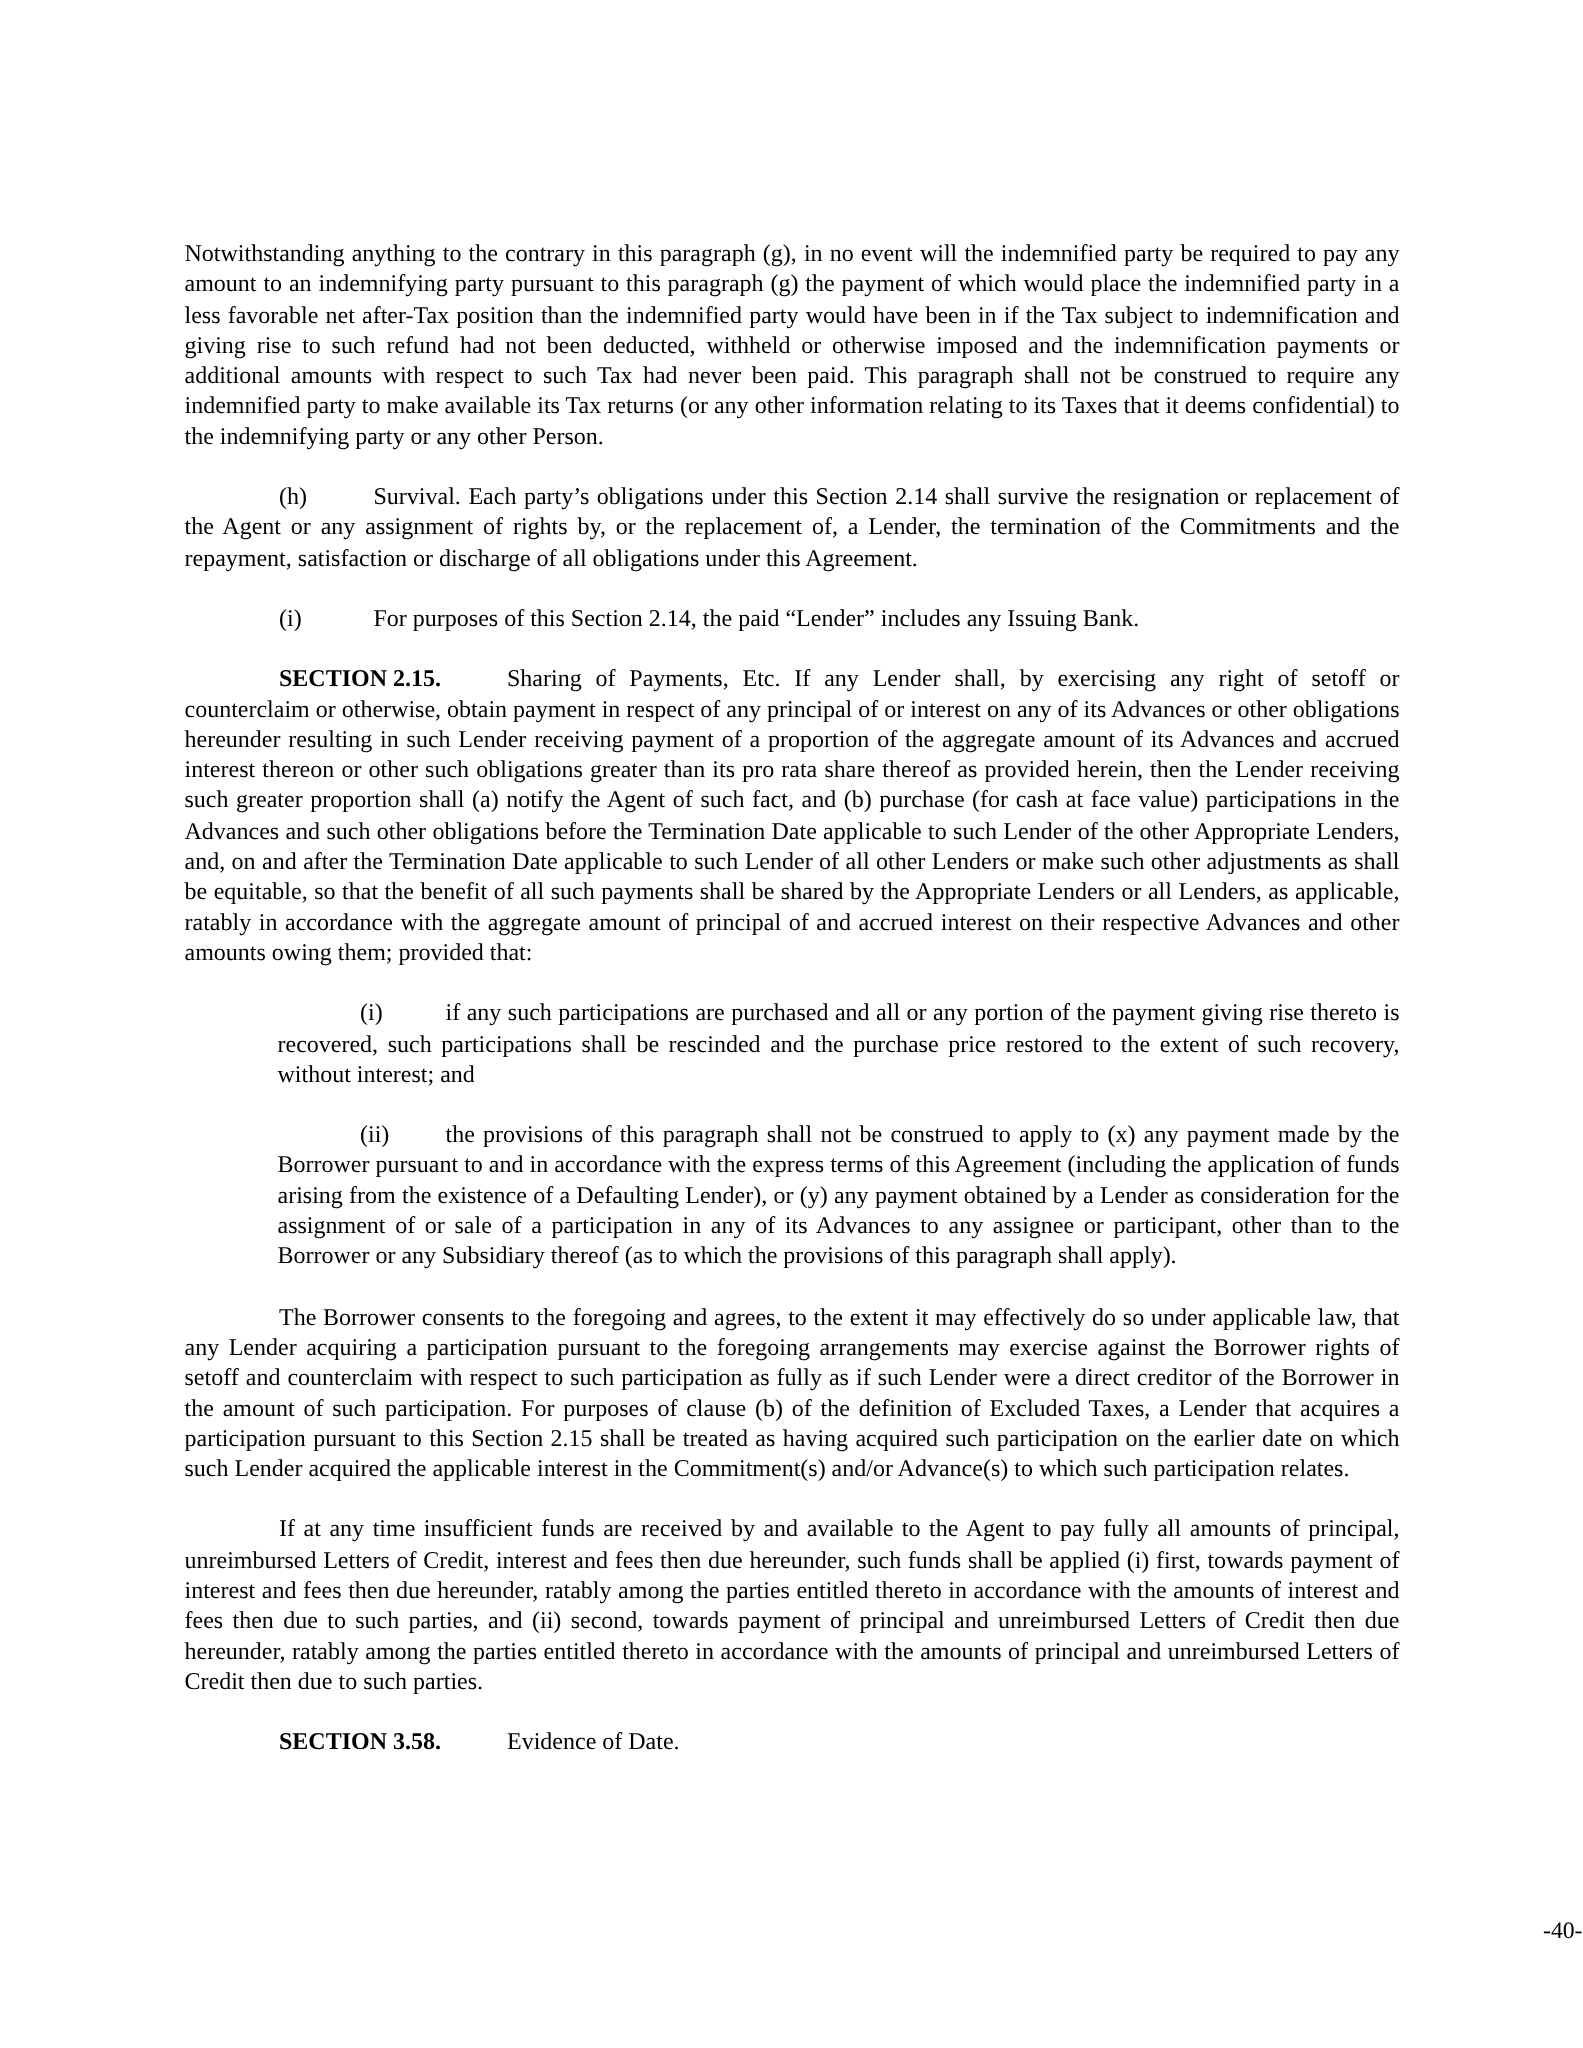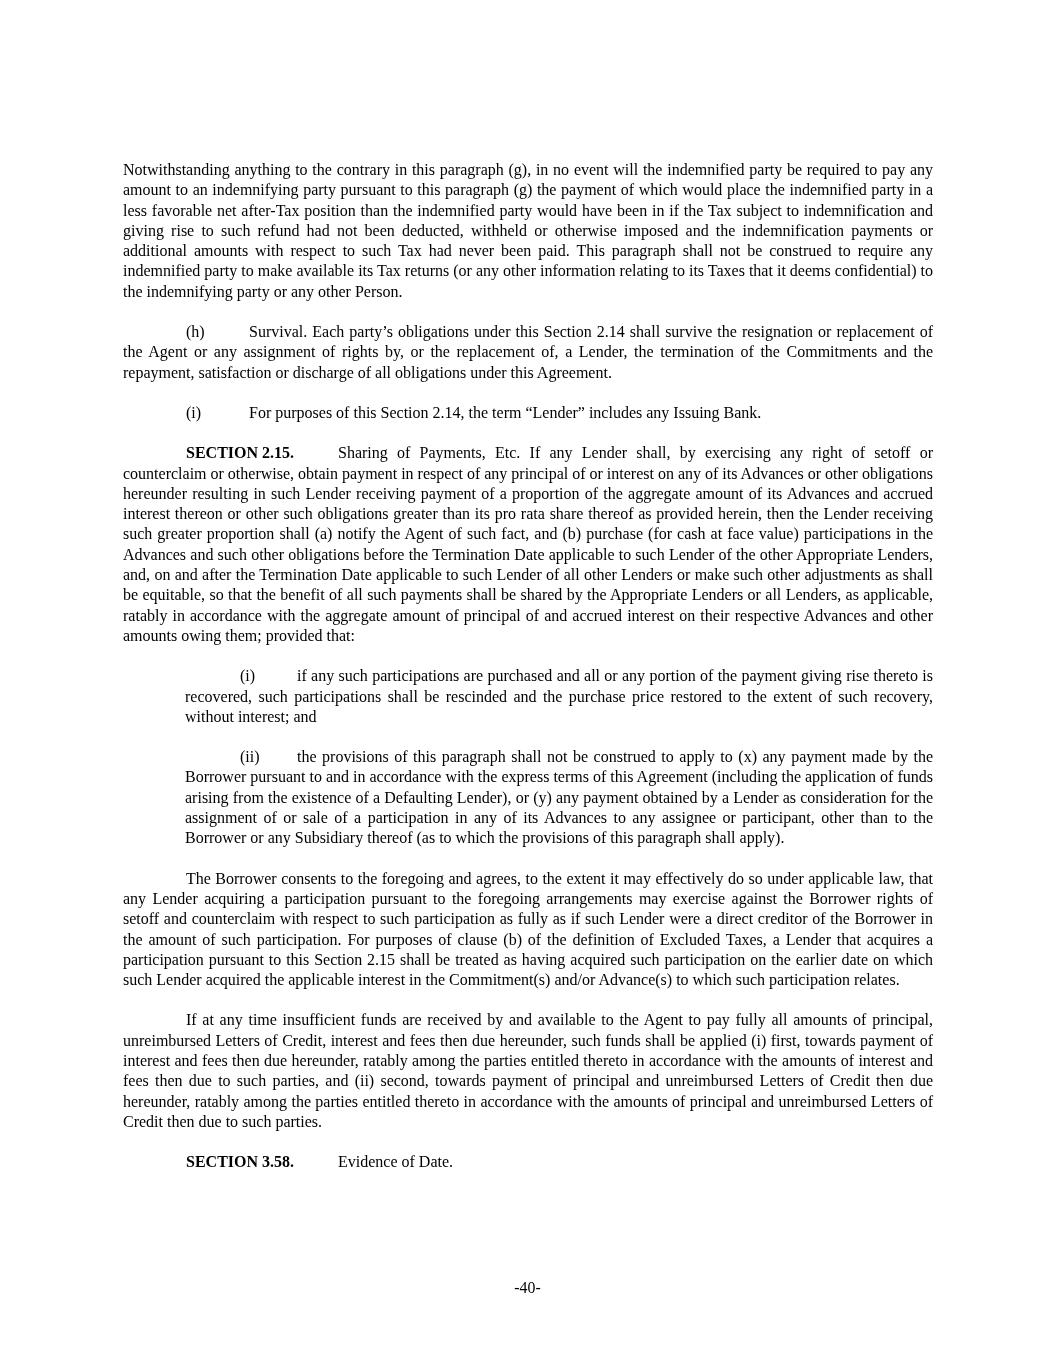--- a/index.html
+++ b/index.html
@@ -32,36 +32,36 @@
   .sub { margin-left: 62px; text-indent: 55px; }
   .plabel { display: inline-block; text-indent: 0; }
   .w-item { width: 63px; }      
   .w-section { width: 152px; font-weight: bold; }  
   .w-sub { width: 57px; }       
   .footer {
     position: absolute;
     top: 1278px;
     left: 0;
     width: 100%;
-    text-align: center;
+    text-align: right;
     font-size: 15.8px;
     line-height: 20.3px;
   }
 </style>
 </head>
 <body>
 
 <div class="page">
   <div class="content">
 
     <p class="para"><span>Notwithstanding anything to the contrary in this paragraph (g), in no event will the indemnified party be required to pay any amount to an indemnifying party pursuant to this paragraph (g) the payment of which would place the indemnified party in a less favorable net after-Tax position than the indemnified party would have been in if the Tax subject to indemnification and giving rise to such refund had not been deducted, withheld or otherwise imposed and the indemnification payments or additional amounts with respect to such Tax had never been paid.  This paragraph shall not be construed to require any indemnified party to make available its Tax returns (or any other information relating to its Taxes that it deems confidential) to the indemnifying party or any other Person.</span></p>
 
     <p class="para indent1"><span class="plabel w-item">(h)</span><span>Survival.  Each party’s obligations under this Section 2.14 shall survive the resignation or replacement of the Agent or any assignment of rights by, or the replacement of, a Lender, the termination of the Commitments and the repayment, satisfaction or discharge of all obligations under this Agreement.</span></p>
 
-    <p class="para indent1"><span class="plabel w-item">(i)</span><span>For purposes of this Section 2.14, the term “Lender” includes any Issuing Bank.</span></p>
+    <p class="para indent1"><span class="plabel w-item">(i)</span><span>For purposes of this Section 2.14, the paid “Lender” includes any Issuing Bank.</span></p>
 
     <p class="para indent1"><span class="plabel w-section">SECTION 2.15.</span><span>Sharing of Payments, Etc.  If any Lender shall, by exercising any right of setoff or counterclaim or otherwise, obtain payment in respect of any principal of or interest on any of its Advances or other obligations hereunder resulting in such Lender receiving payment of a proportion of the aggregate amount of its Advances and accrued interest thereon or other such obligations greater than its pro rata share thereof as provided herein, then the Lender receiving such greater proportion shall (a) notify the Agent of such fact, and (b) purchase (for cash at face value) participations in the Advances and such other obligations before the Termination Date applicable to such Lender of the other Appropriate Lenders, and, on and after the Termination Date applicable to such Lender of all other Lenders or make such other adjustments as shall be equitable, so that the benefit of all such payments shall be shared by the Appropriate Lenders or all Lenders, as applicable, ratably in accordance with the aggregate amount of principal of and accrued interest on their respective Advances and other amounts owing them; provided that:</span></p>
 
     <p class="para sub"><span class="plabel w-sub">(i)</span><span>if any such participations are purchased and all or any portion of the payment giving rise thereto is recovered, such participations shall be rescinded and the purchase price restored to the extent of such recovery, without interest; and</span></p>
 
     <p class="para sub"><span class="plabel w-sub">(ii)</span><span>the provisions of this paragraph shall not be construed to apply to (x) any payment made by the Borrower pursuant to and in accordance with the express terms of this Agreement (including the application of funds arising from the existence of a Defaulting Lender), or (y) any payment obtained by a Lender as consideration for the assignment of or sale of a participation in any of its Advances to any assignee or participant, other than to the Borrower or any Subsidiary thereof (as to which the provisions of this paragraph shall apply).</span></p>
 
     <p class="para indent1"><span>The Borrower consents to the foregoing and agrees, to the extent it may effectively do so under applicable law, that any Lender acquiring a participation pursuant to the foregoing arrangements may exercise against the Borrower rights of setoff and counterclaim with respect to such participation as fully as if such Lender were a direct creditor of the Borrower in the amount of such participation.  For purposes of clause (b) of the definition of Excluded Taxes, a Lender that acquires a participation pursuant to this Section 2.15 shall be treated as having acquired such participation on the earlier date on which such Lender acquired the applicable interest in the Commitment(s) and/or Advance(s) to which such participation relates.</span></p>
 
     <p class="para indent1"><span>If at any time insufficient funds are received by and available to the Agent to pay fully all amounts of principal, unreimbursed Letters of Credit, interest and fees then due hereunder, such funds shall be applied (i) first, towards payment of interest and fees then due hereunder, ratably among the parties entitled thereto in accordance with the amounts of interest and fees then due to such parties, and (ii) second, towards payment of principal and unreimbursed Letters of Credit then due hereunder, ratably among the parties entitled thereto in accordance with the amounts of principal and unreimbursed Letters of Credit then due to such parties.</span></p>

